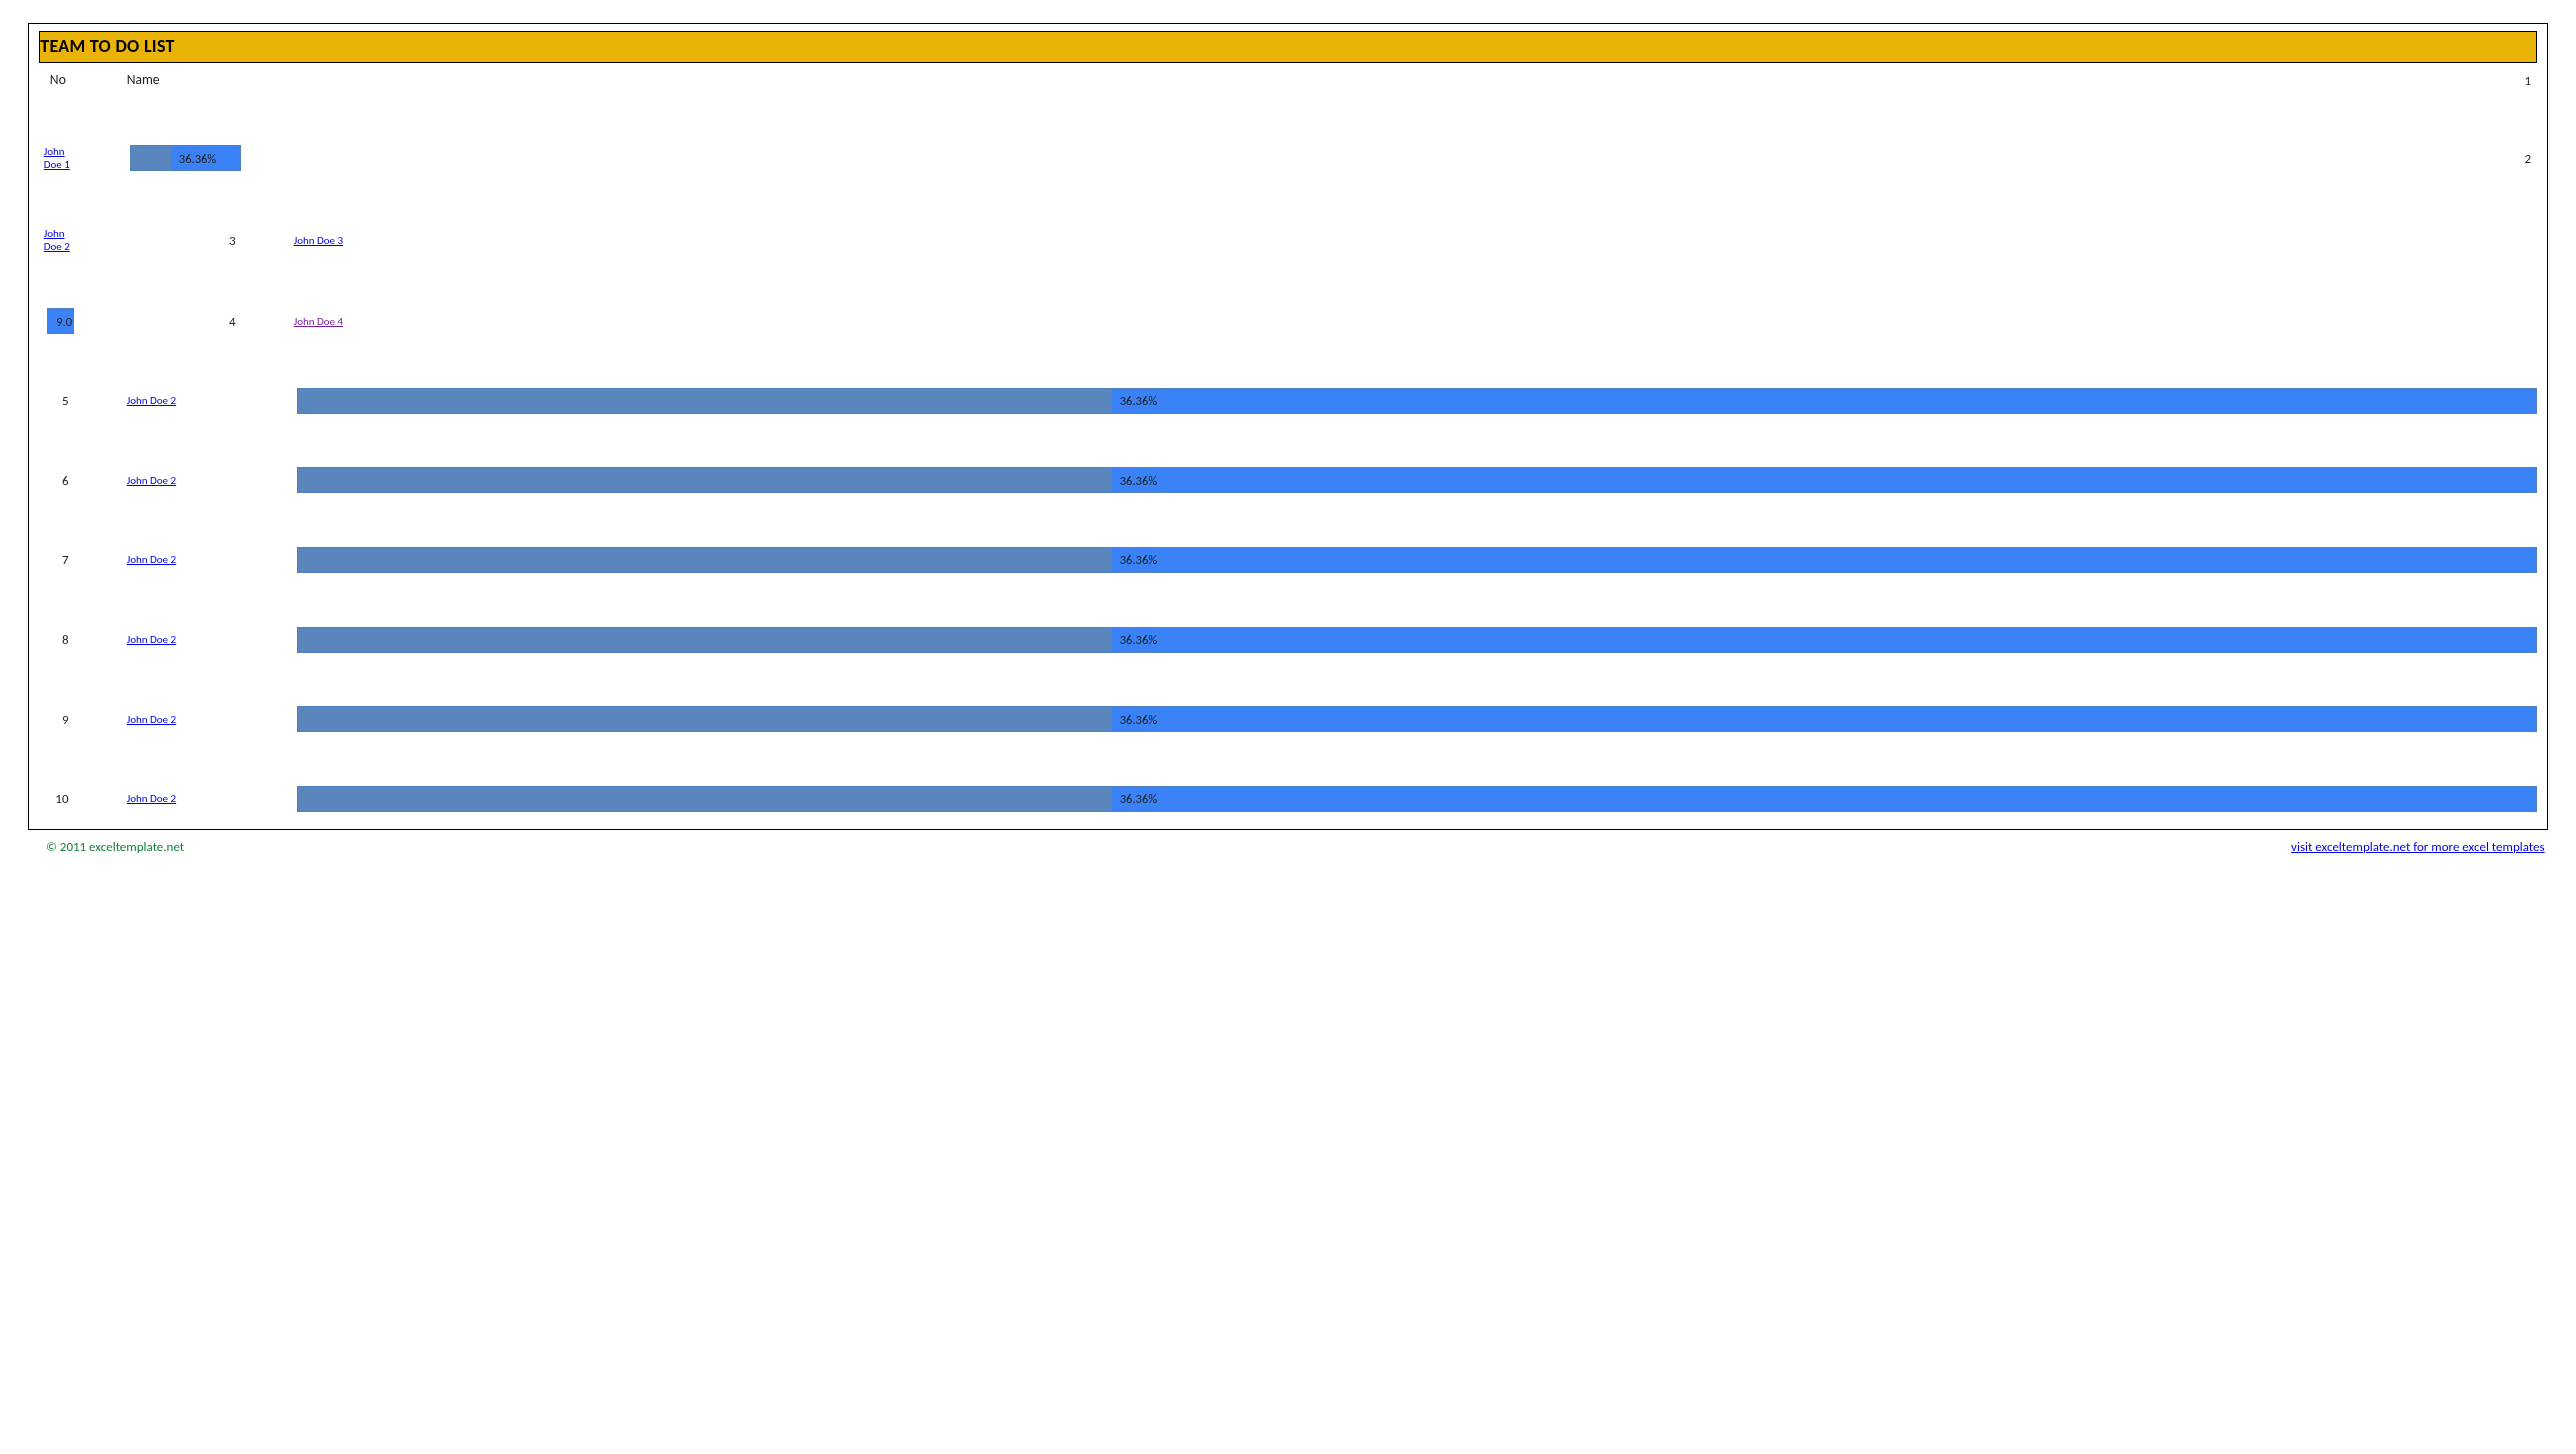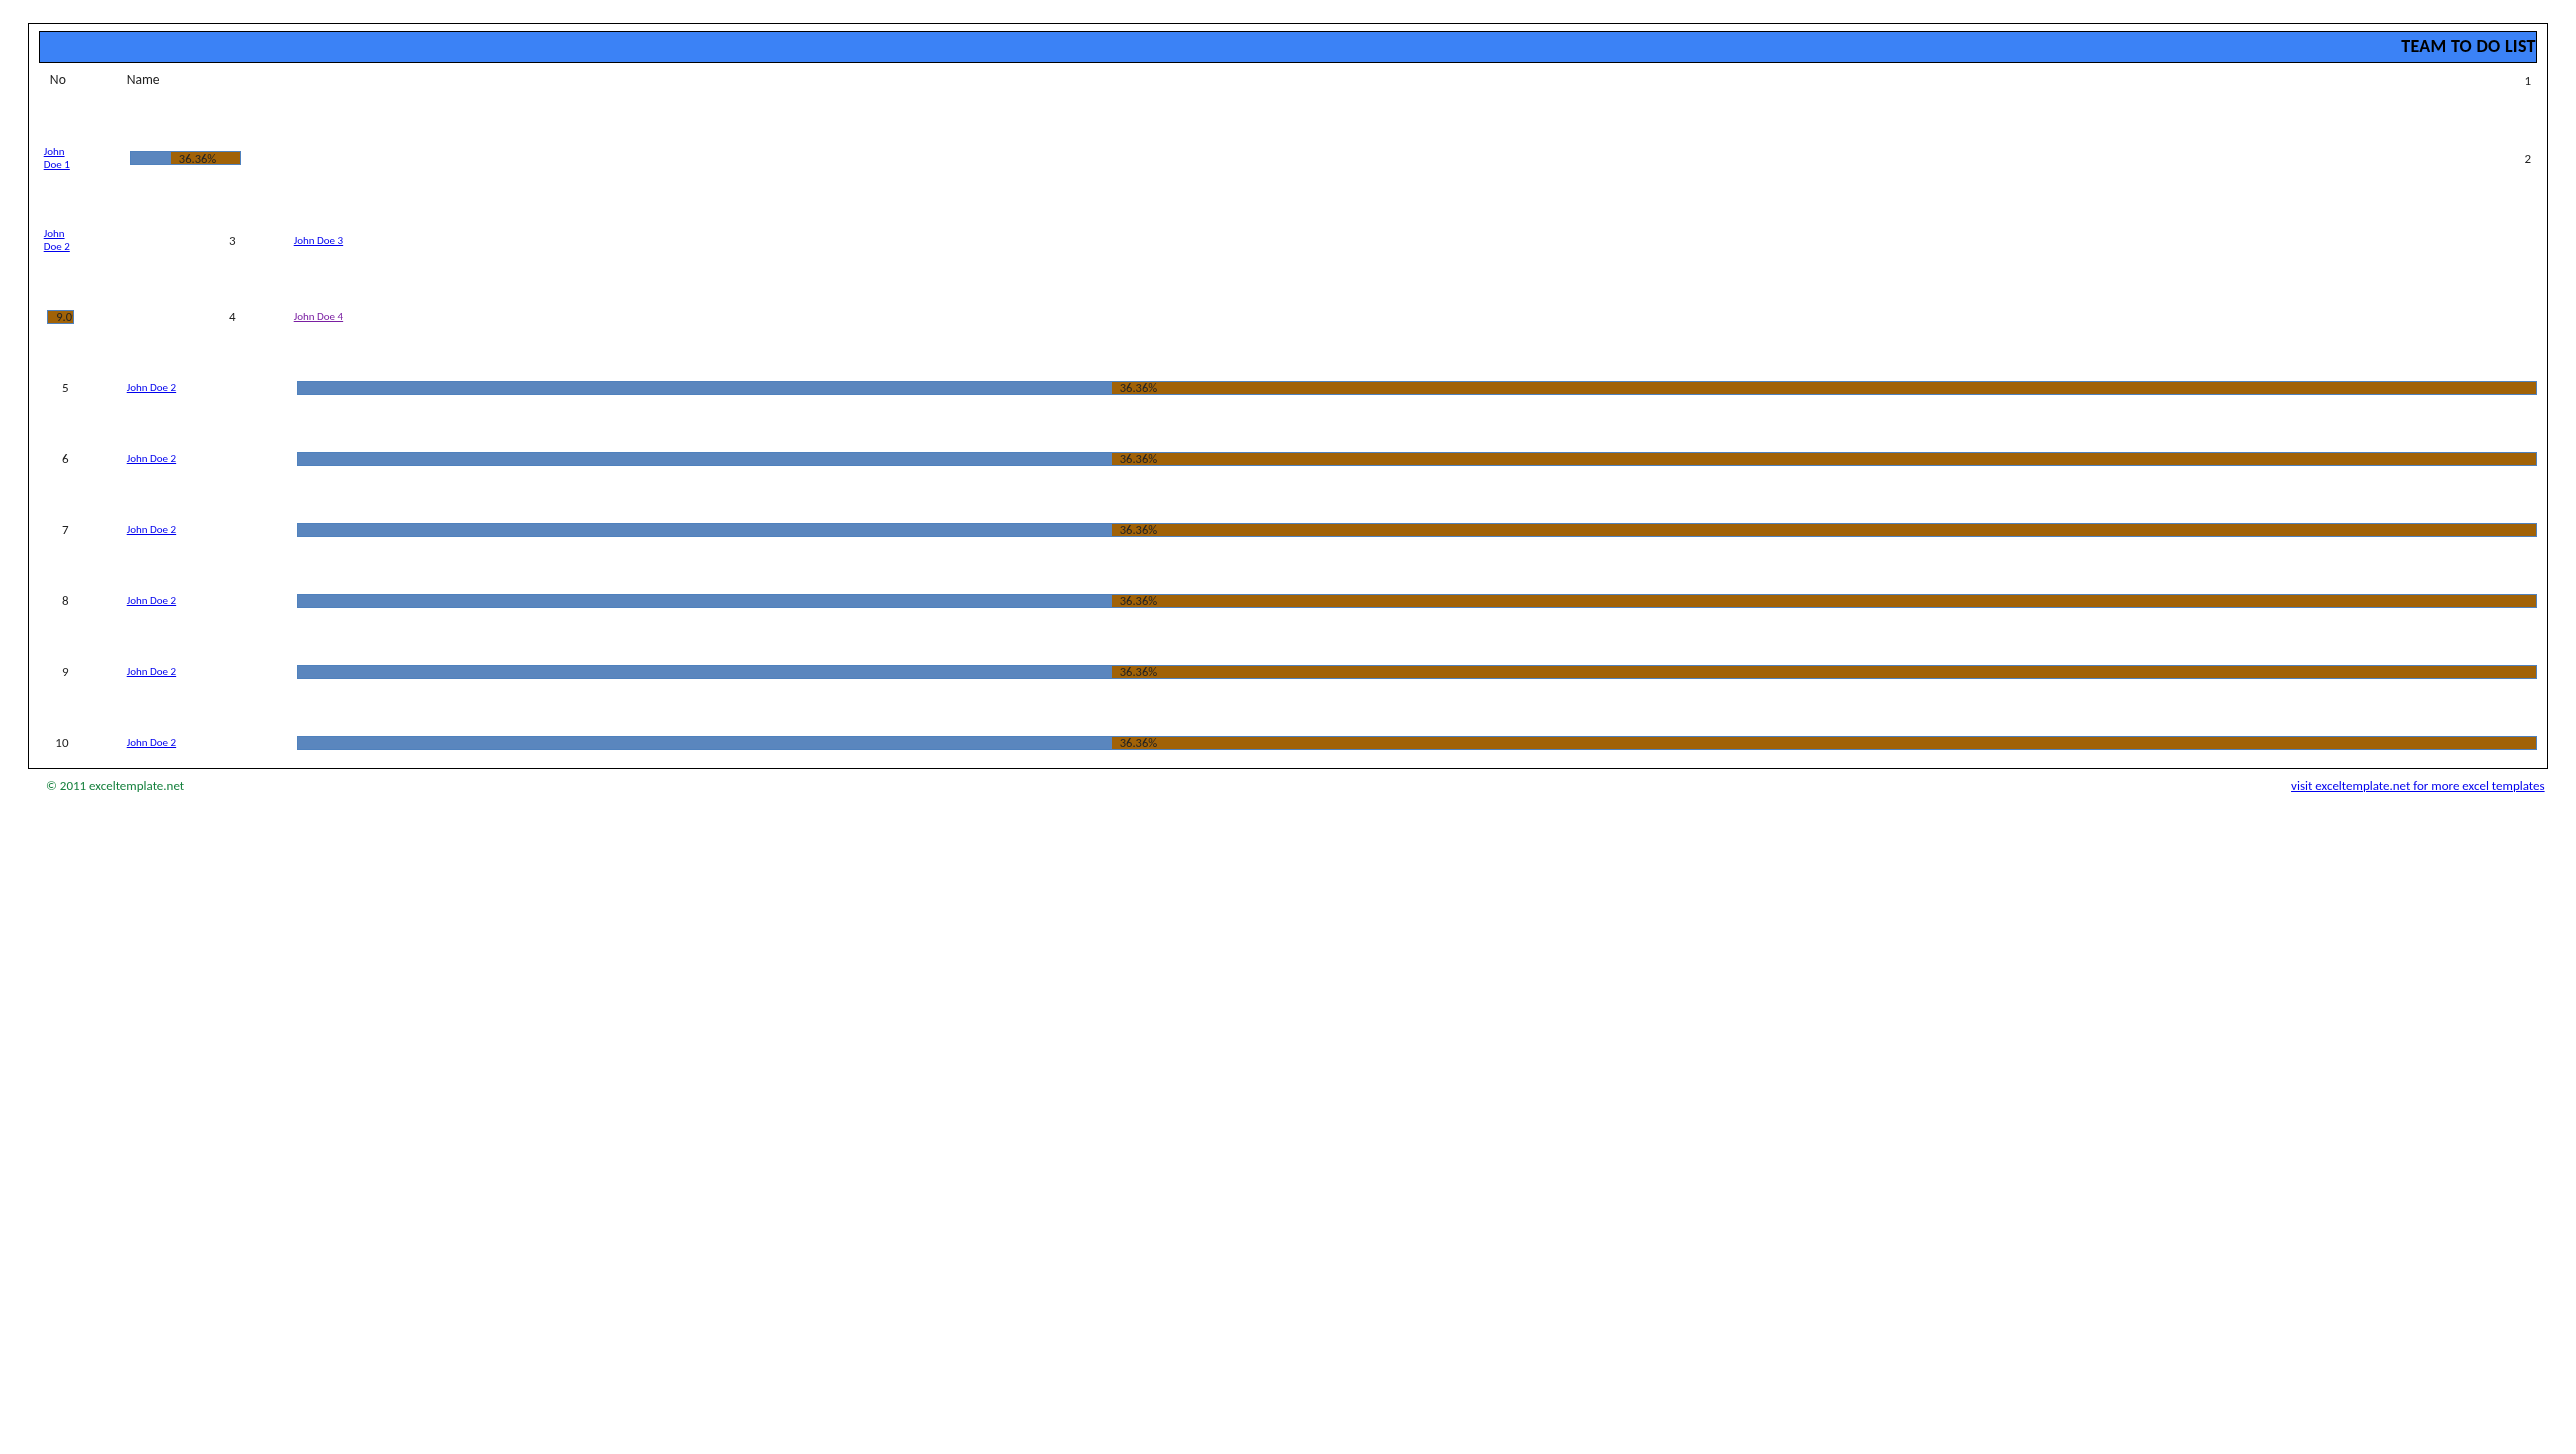--- a/index.html
+++ b/index.html
@@ -7,23 +7,23 @@
       font-family: Calibri, Arial, sans-serif;
       background: #fff;
       padding: 23px 28px 17px 28px;
     }
     .frame {
       border: 1.7px solid #000;
       padding: 6.8px 10.2px 14px 10.2px;
       background: #fff;
     }
     .title-bar {
-      background: #3b82f6;
+      background: #eab308;
       border: 1.1px solid #000;
-      text-align: right;
+      text-align: left;
       padding: 3.4px 0 4.5px 0;
       font-size: 18px;
       font-weight: 700;
       color: #000;
       letter-spacing: 0.3px;
       margin-bottom: 5.7px;
     }
     .grid {
       display: grid;
       grid-template-columns: 35px 119px 1fr;
@@ -55,23 +55,23 @@
       cursor: pointer;
     }
     .cell-name a.visited {
       color: #7a1fa2;
     }
     .cell-bar {
       padding: 2.8px 0 2.8px 8px;
     }
     .bar {
       display: flex;
-      height: 14px;
+      height: 26px;
       border: 0.6px solid #4f81bd;
-      background: #a16207;
+      background: #3b82f6;
       overflow: hidden;
     }
     .bar-fill {
       background: #5a86be;
       height: 100%;
     }
     .bar-label {
       padding-left: 8px;
       font-size: 12.5px;
       color: #222;

